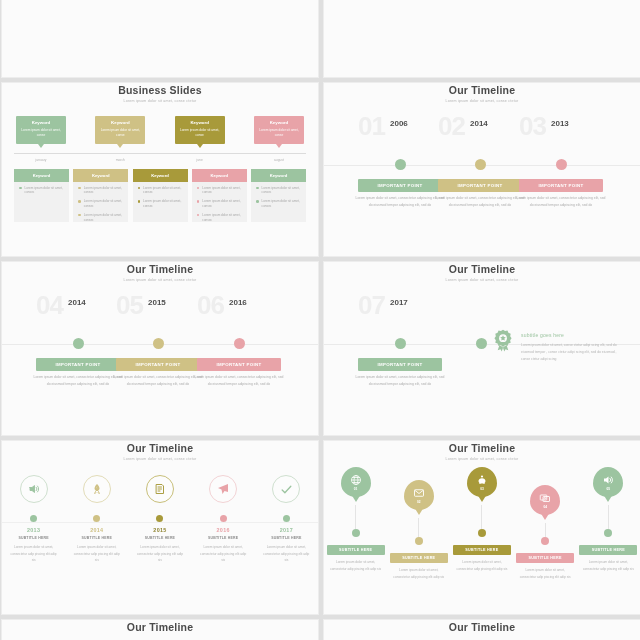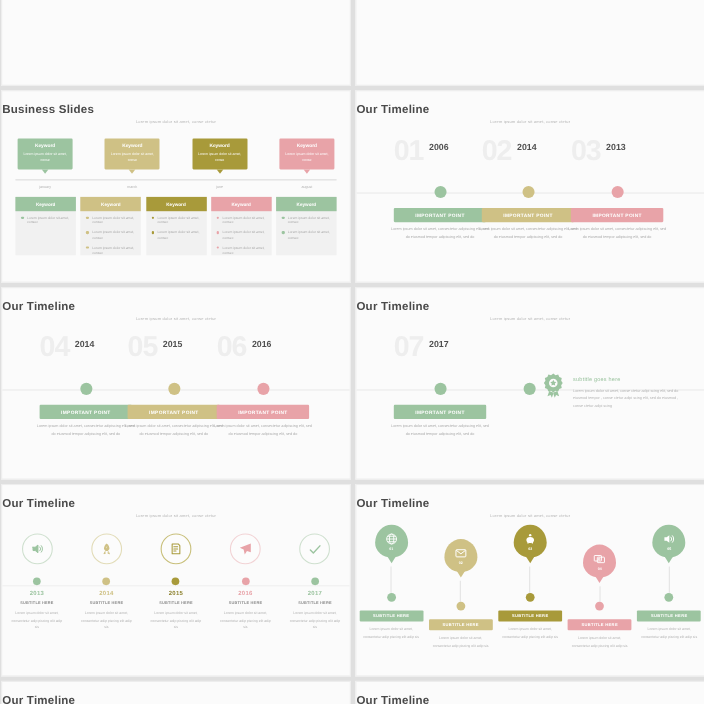--- a/index.html
+++ b/index.html
@@ -20,24 +20,25 @@
     top: -97px;
   }
   .slide {
     background: #fbfbfb;
     position: relative;
     overflow: hidden;
     border: 1px solid #ededed;
   }
   
   .s-title {
+    text-align: center;
     font-size: 10.5px;
     font-weight: bold;
     color: #4a4a4a;
-    padding-top: 11px;
+    padding-top: 1px;
     letter-spacing: .2px;
   }
   .s-sub {
     text-align: center;
     font-size: 3.6px;
     color: #b4b4b4;
     margin-top: 3px;
     letter-spacing: .2px;
   }
   

